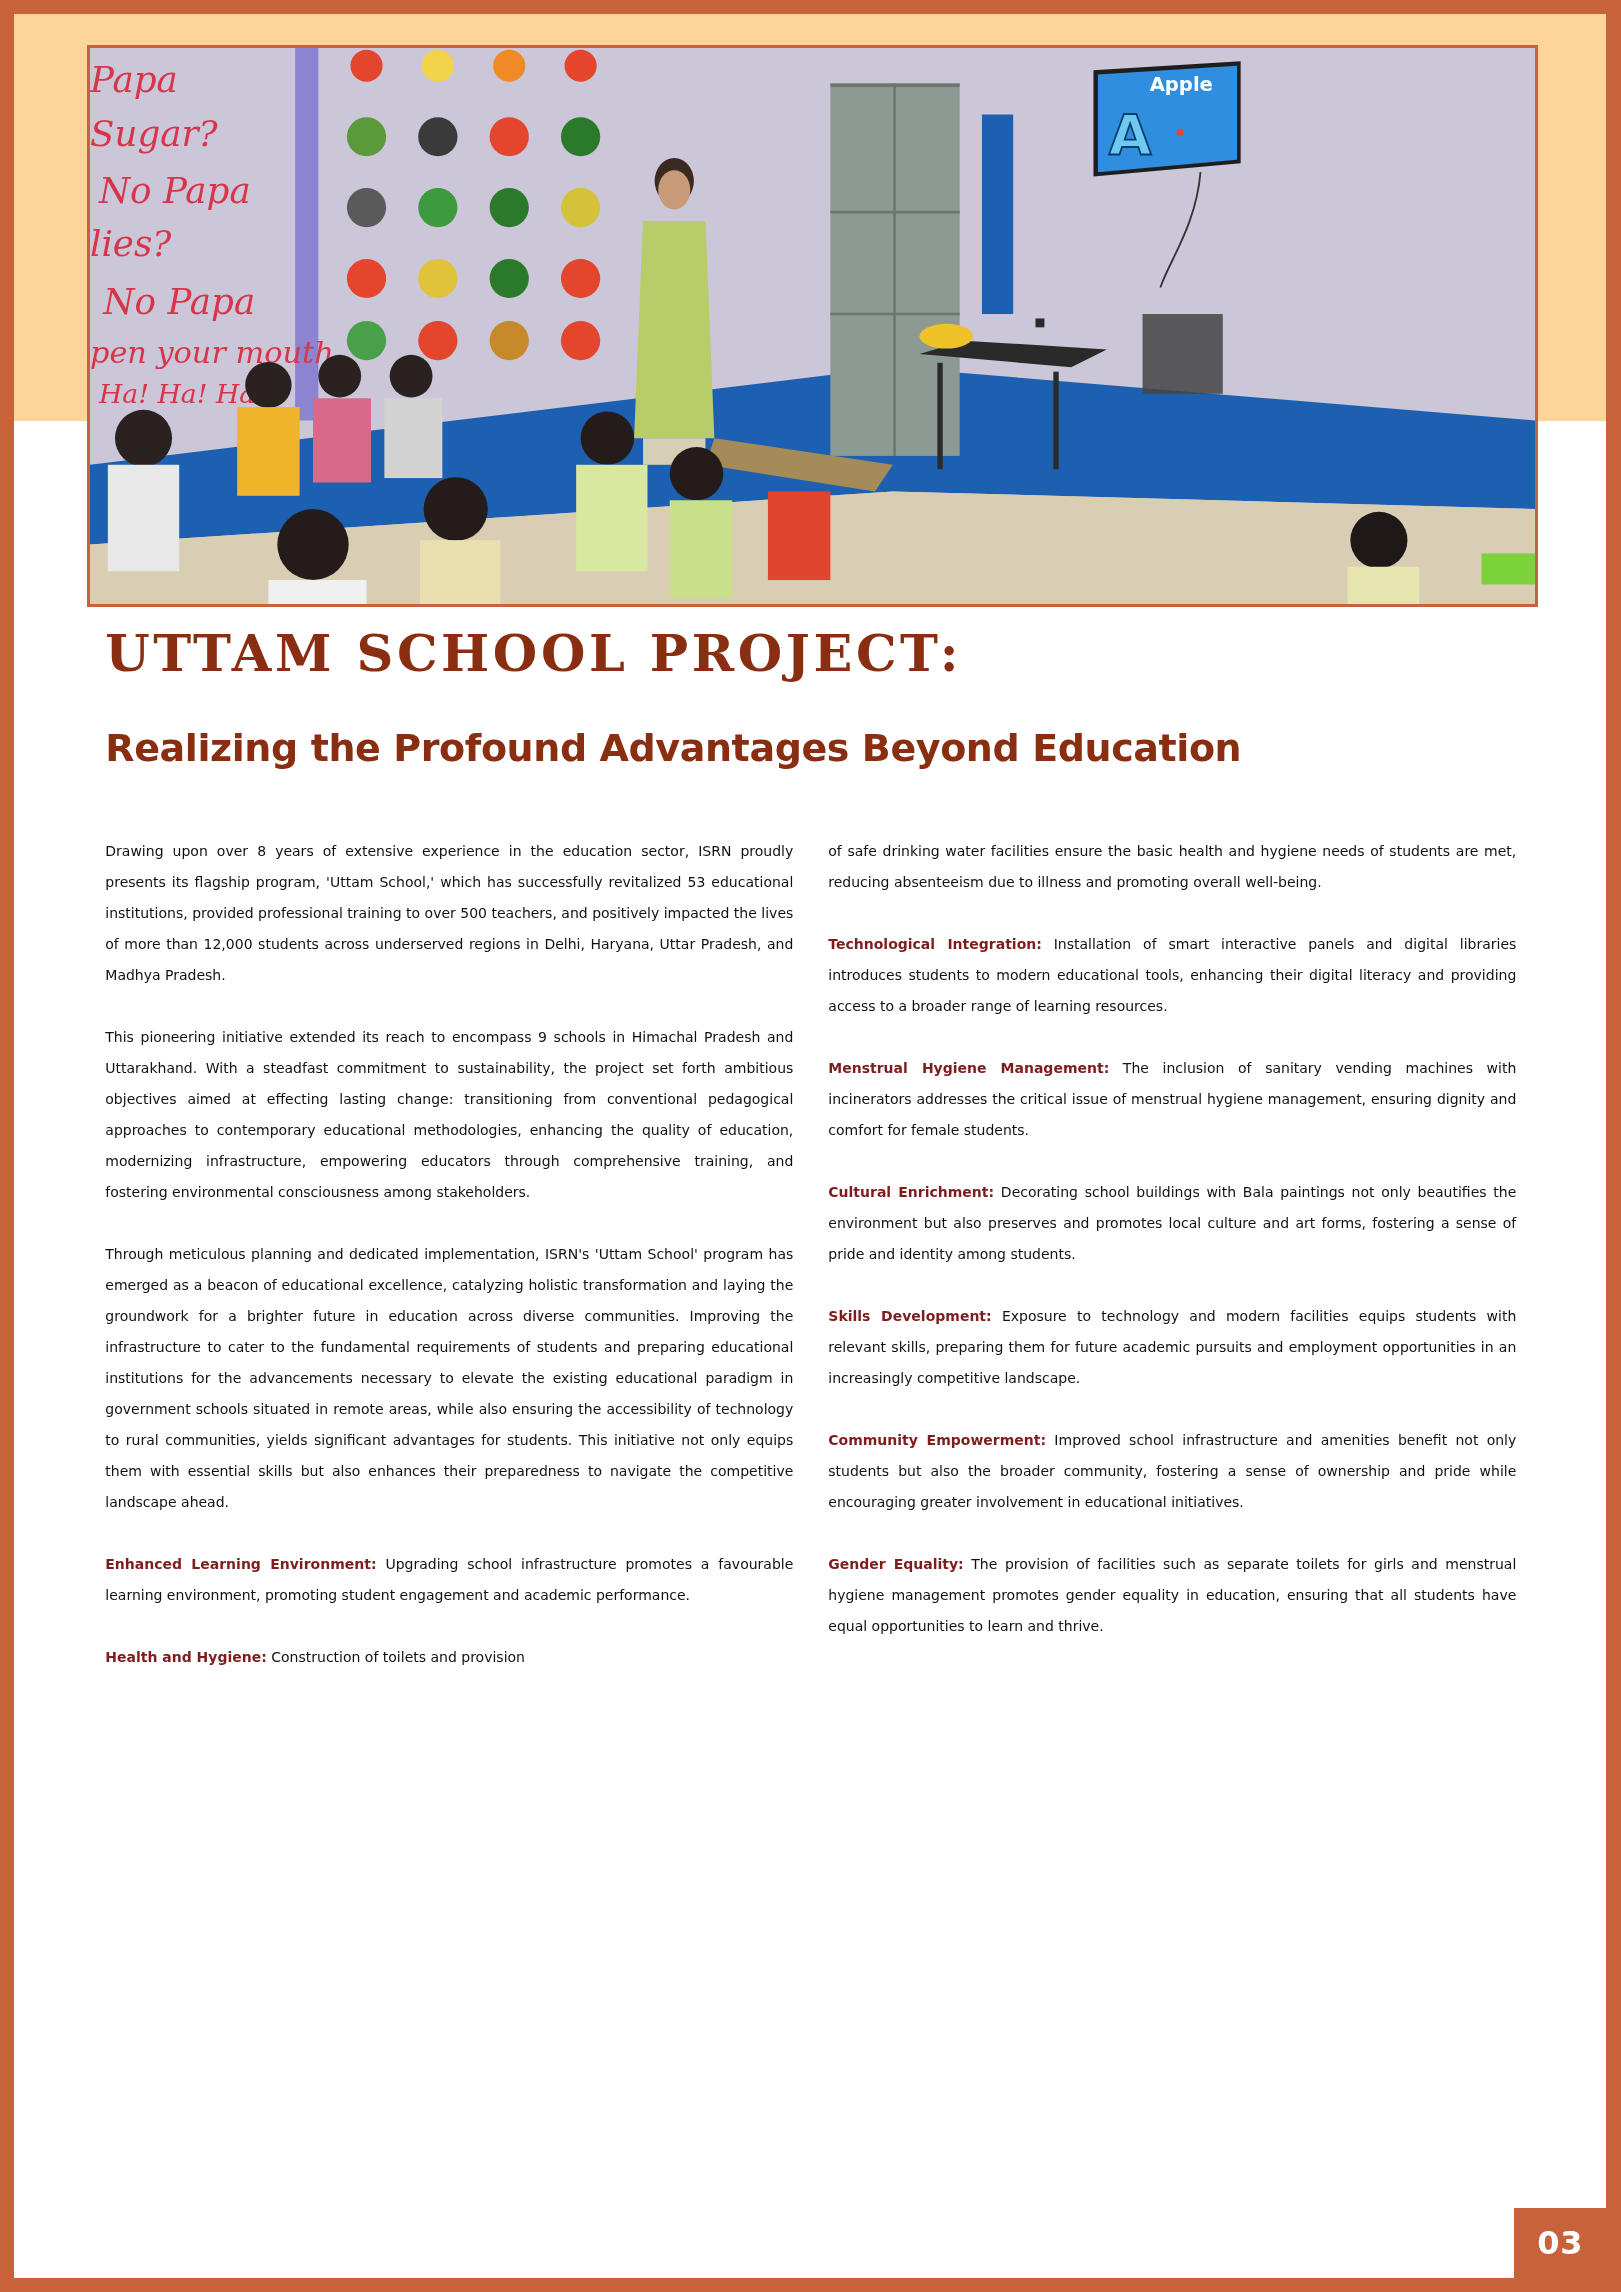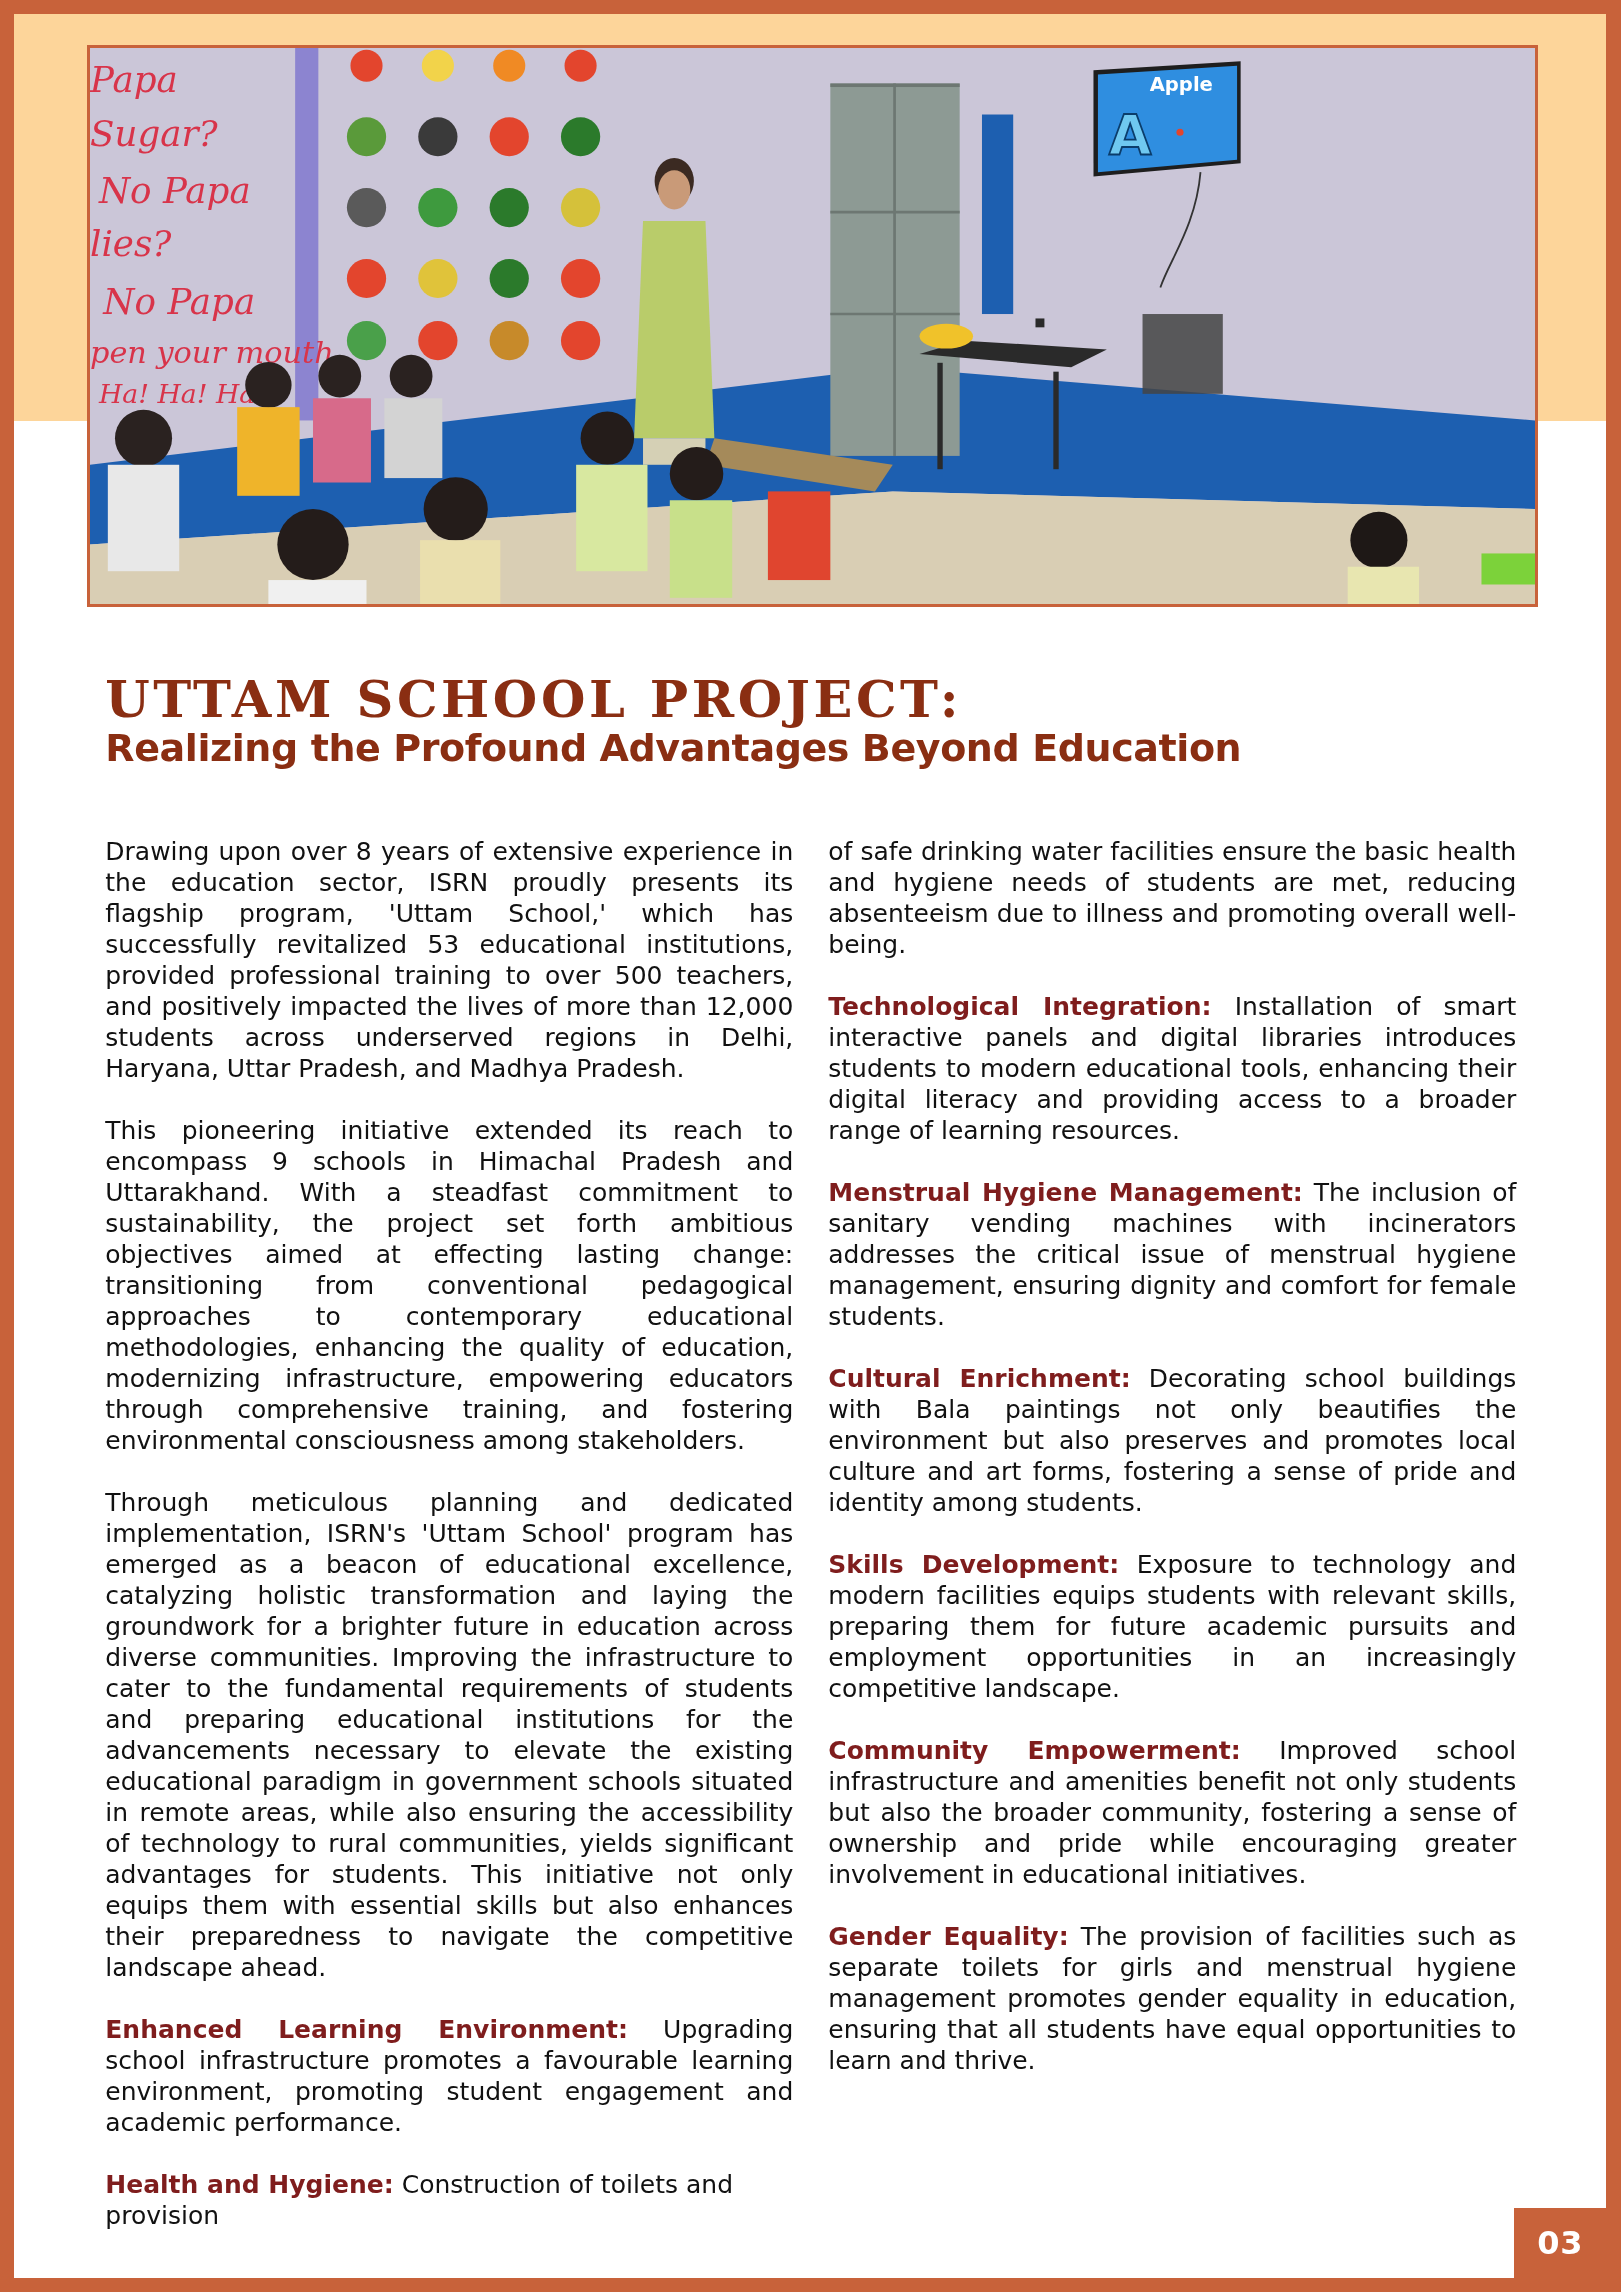--- a/index.html
+++ b/index.html
@@ -1,23 +1,23 @@
 <!DOCTYPE html>
 <html style="font-size:14.3px"><head>
 <meta charset="utf-8">
 <style>
   html, body { margin: 0; padding: 0; }
   body { width: 1621px; height: 2293px; position: relative; background: #c8623a; overflow: hidden; font-family: "Liberation Sans", sans-serif; }
   .page { position: absolute; left: 14.3px; top: 14.3px; width: 1592px; height: 2264px; background: #ffffff; overflow: hidden; }
   .top-band { position: absolute; left: 0; top: 0; width: 100%; height: 407px; background: #fdd59a; }
   .photo { position: absolute; left: 73px; top: 31px; width: 1451px; height: 562px; border: 3.6px solid #c8623a; box-sizing: border-box; overflow: hidden; background: #c9c4d6; }
   .photo svg { width: 100%; height: 100%; display: block; }
-  .title { position: absolute; left: 91px; top: 655px; margin: 0; font-family: "DejaVu Serif", serif; font-weight: bold; font-size: 51px; letter-spacing: 3.6px; color: #8a2e12; }
+  .title { position: absolute; left: 91px; top: 609px; margin: 0; font-family: "DejaVu Serif", serif; font-weight: bold; font-size: 51px; letter-spacing: 3.6px; color: #8a2e12; }
   .subtitle { position: absolute; left: 91px; top: 712px; margin: 0; font-family: "DejaVu Sans", sans-serif; font-weight: bold; font-size: 38px; letter-spacing: -0.4px; color: #8a2e12; }
-  .col { position: absolute; top: 822px; width: 688px; font-family: "DejaVu Sans", sans-serif; font-size: 25px; line-height: 31px; color: #111; text-align: justify; }
+  .col { position: absolute; top: 822px; width: 688px; font-family: "DejaVu Sans", sans-serif; font-size: 14px; line-height: 31px; color: #111; text-align: justify; }
   .col-left { left: 91px; }
   .col-right { left: 814px; }
   .col p { margin: 0 0 31px 0; }
   .col b { font-weight: bold; color: #7f1d1d; }
   .page-num { position: absolute; right: 0; bottom: 0; width: 92px; height: 70px; background: #c8623a; color: #ffffff; font-family: "DejaVu Sans", sans-serif; font-weight: bold; font-size: 32px; display: flex; align-items: center; justify-content: center; letter-spacing: 0.9px; }
 </style>
 </head>
 <body>
 
 <div class="page">

